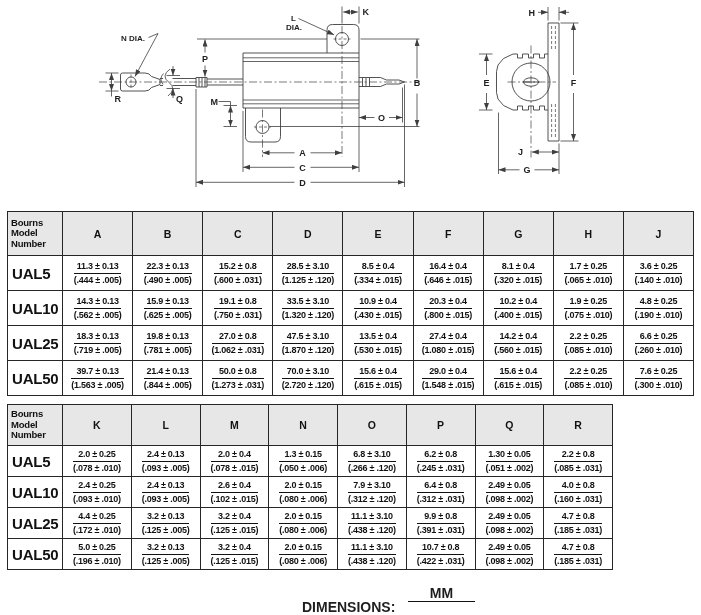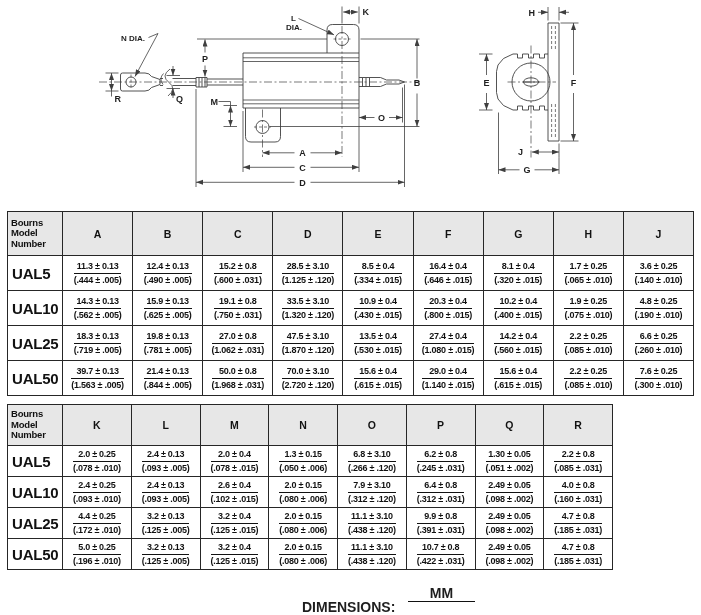--- a/index.html
+++ b/index.html
@@ -196,21 +196,21 @@
           <th>F</th>
           <th>G</th>
           <th>H</th>
           <th>J</th>
         </tr>
       </thead>
       <tbody>
         <tr>
           <td class="model">UAL5</td>
           <td><span class="frac"><div class="mm">11.3 ± 0.13</div><div class="inch">(.444 ± .005)</div></span></td>
-          <td><span class="frac"><div class="mm">12.4 ± 0.13</div><div class="inch">(.490 ± .005)</div></span></td>
+          <td><span class="frac"><div class="mm">22.3 ± 0.13</div><div class="inch">(.490 ± .005)</div></span></td>
           <td><span class="frac"><div class="mm">15.2 ± 0.8</div><div class="inch">(.600 ± .031)</div></span></td>
           <td><span class="frac"><div class="mm">28.5 ± 3.10</div><div class="inch">(1.125 ± .120)</div></span></td>
           <td><span class="frac"><div class="mm">8.5 ± 0.4</div><div class="inch">(.334 ± .015)</div></span></td>
           <td><span class="frac"><div class="mm">16.4 ± 0.4</div><div class="inch">(.646 ± .015)</div></span></td>
           <td><span class="frac"><div class="mm">8.1 ± 0.4</div><div class="inch">(.320 ± .015)</div></span></td>
           <td><span class="frac"><div class="mm">1.7 ± 0.25</div><div class="inch">(.065 ± .010)</div></span></td>
           <td><span class="frac"><div class="mm">3.6 ± 0.25</div><div class="inch">(.140 ± .010)</div></span></td>
         </tr>
         <tr>
           <td class="model">UAL10</td>
@@ -233,24 +233,24 @@
           <td><span class="frac"><div class="mm">13.5 ± 0.4</div><div class="inch">(.530 ± .015)</div></span></td>
           <td><span class="frac"><div class="mm">27.4 ± 0.4</div><div class="inch">(1.080 ± .015)</div></span></td>
           <td><span class="frac"><div class="mm">14.2 ± 0.4</div><div class="inch">(.560 ± .015)</div></span></td>
           <td><span class="frac"><div class="mm">2.2 ± 0.25</div><div class="inch">(.085 ± .010)</div></span></td>
           <td><span class="frac"><div class="mm">6.6 ± 0.25</div><div class="inch">(.260 ± .010)</div></span></td>
         </tr>
         <tr>
           <td class="model">UAL50</td>
           <td><span class="frac"><div class="mm">39.7 ± 0.13</div><div class="inch">(1.563 ± .005)</div></span></td>
           <td><span class="frac"><div class="mm">21.4 ± 0.13</div><div class="inch">(.844 ± .005)</div></span></td>
-          <td><span class="frac"><div class="mm">50.0 ± 0.8</div><div class="inch">(1.968 ± .031)</div></span></td>
+          <td><span class="frac"><div class="mm">50.0 ± 0.8</div><div class="inch">(1.273 ± .031)</div></span></td>
           <td><span class="frac"><div class="mm">70.0 ± 3.10</div><div class="inch">(2.720 ± .120)</div></span></td>
           <td><span class="frac"><div class="mm">15.6 ± 0.4</div><div class="inch">(.615 ± .015)</div></span></td>
-          <td><span class="frac"><div class="mm">29.0 ± 0.4</div><div class="inch">(1.140 ± .015)</div></span></td>
+          <td><span class="frac"><div class="mm">29.0 ± 0.4</div><div class="inch">(1.548 ± .015)</div></span></td>
           <td><span class="frac"><div class="mm">15.6 ± 0.4</div><div class="inch">(.615 ± .015)</div></span></td>
           <td><span class="frac"><div class="mm">2.2 ± 0.25</div><div class="inch">(.085 ± .010)</div></span></td>
           <td><span class="frac"><div class="mm">7.6 ± 0.25</div><div class="inch">(.300 ± .010)</div></span></td>
         </tr>
       </tbody>
     </table>
   </div>
 <div class="tbl-host t2">
     <table class="dim-table">
       <colgroup>

